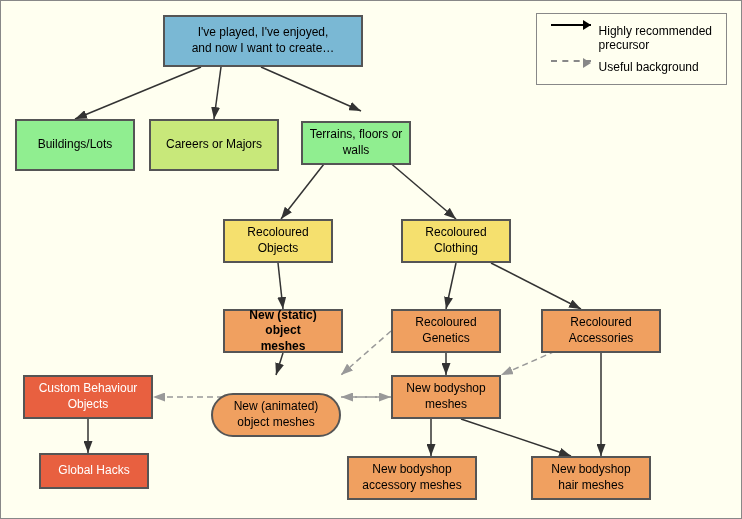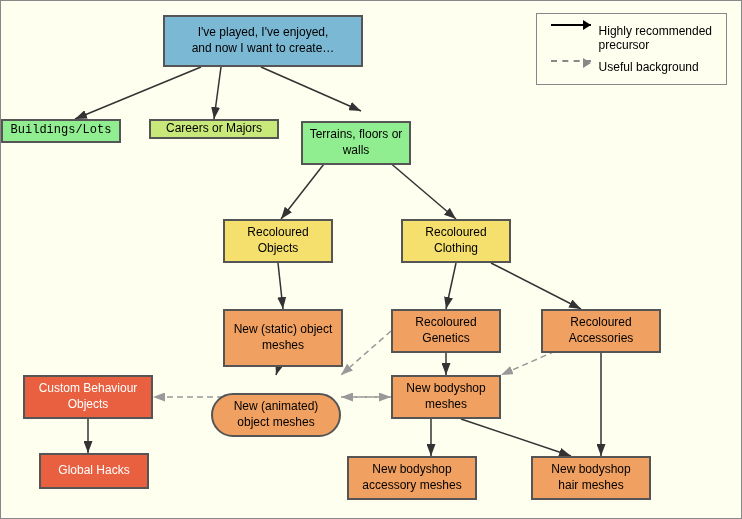--- a/index.html
+++ b/index.html
@@ -175,41 +175,41 @@
 
     <line x1="390" y1="330" x2="340" y2="374" stroke="#999" stroke-width="1.5" stroke-dasharray="6,4" marker-end="url(#arrowhead-gray)"></line>
 
     <line x1="600" y1="330" x2="500" y2="374" stroke="#999" stroke-width="1.5" stroke-dasharray="6,4" marker-end="url(#arrowhead-gray)"></line>
   </svg>
 
   <div class="node node-blue" style="left:140px;top:14px;width:200px;height:52px;margin-left:22px;">
     I've played, I've enjoyed,<br>and now I want to create…
   </div>
 
-  <div class="node node-green" style="left:0;top:118px;width:120px;height:24px;font-family:Liberation Mono, monospace;">
+  <div class="node node-green" style="left:14px;top:118px;width:120px;height:52px;">
     Buildings/Lots
   </div>
 
-  <div class="node node-yellow-green" style="left:148px;top:118px;width:130px;height:20px;">
+  <div class="node node-yellow-green" style="left:148px;top:118px;width:130px;height:52px;">
     Careers or Majors
   </div>
 
   <div class="node node-green" style="left:300px;top:120px;width:110px;height:44px;">
     Terrains, floors or<br>walls
   </div>
 
   <div class="node node-yellow" style="left:222px;top:218px;width:110px;height:44px;">
     Recoloured<br>Objects
   </div>
 
   <div class="node node-yellow" style="left:400px;top:218px;width:110px;height:44px;">
     Recoloured<br>Clothing
   </div>
 
-  <div class="node node-orange" style="left:222px;top:308px;width:120px;height:58px;">
+  <div class="node node-orange" style="left:222px;top:308px;width:120px;height:44px;font-weight:bold;">
     New (static) object<br>meshes
   </div>
 
   <div class="node node-orange" style="left:390px;top:308px;width:110px;height:44px;">
     Recoloured<br>Genetics
   </div>
 
   <div class="node node-orange" style="left:540px;top:308px;width:120px;height:44px;">
     Recoloured<br>Accessories
   </div>

